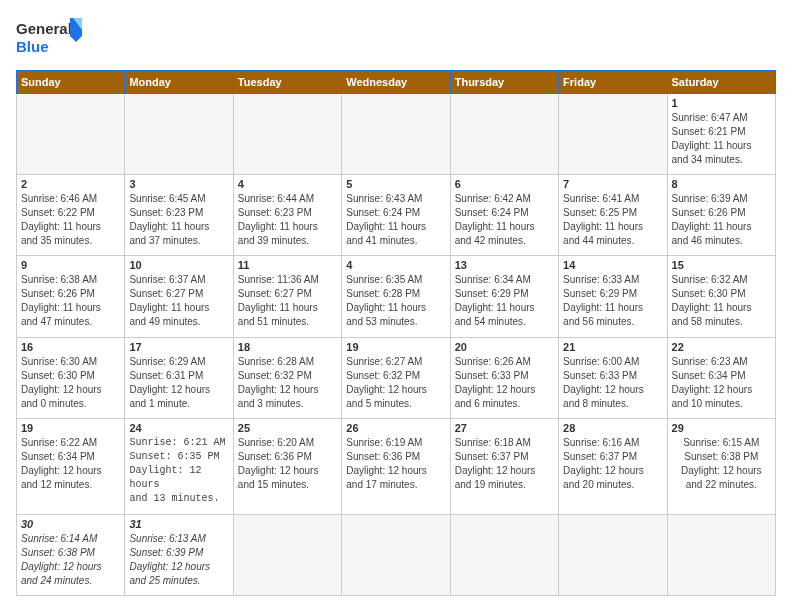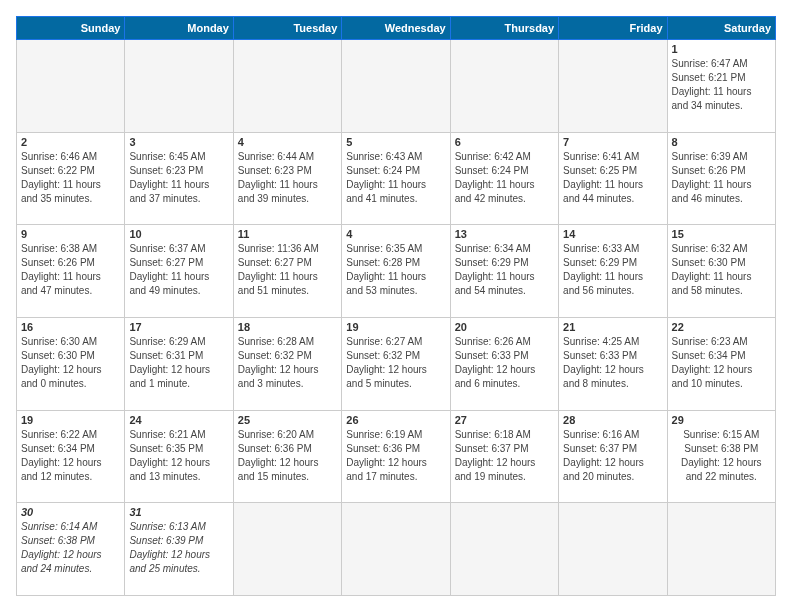--- a/index.html
+++ b/index.html
@@ -42,26 +42,26 @@
       color: #555;
     }
     .calendar {
       flex: 1;
       border: 1px solid #ccc;
       border-collapse: collapse;
       width: 100%;
       table-layout: fixed;
     }
     .calendar th {
-      background: #0369a1;
+      background: #a16207;
       color: #fff;
       font-size: 11px;
       font-weight: bold;
       padding: 5px 4px;
-      text-align: right;
+      text-align: left;
       border: 1px solid #1a73e8;
     }
     .calendar td {
       border: 1px solid #ccc;
       vertical-align: top;
       padding: 3px 4px;
       font-size: 8.5px;
       color: #333;
       background: #fff;
       height: 72px;
@@ -83,20 +83,34 @@
     }
     .last-row td {
       height: 60px;
       font-style: italic;
     }
   </style>
 </head>
 <body>
 
 <div class="page">
+  <div class="header">
+    <div class="logo">
+  <svg width="70" height="44" viewBox="0 0 70 44">
+    <text x="0" y="18" font-size="15" font-weight="bold" fill="#333" font-family="Arial, sans-serif">General</text>
+    <text x="0" y="36" font-size="15" font-weight="bold" fill="#1a73e8" font-family="Arial, sans-serif">Blue</text>
+    <polygon points="54,2 66,2 66,20 60,26 54,20" fill="#1a73e8"></polygon>
+    <polygon points="57,2 66,2 66,14" fill="#87ceeb"></polygon>
+  </svg>
+</div>
+    <div class="title-section">
+      <div class="month-title"></div>
+      <div class="location"></div>
+    </div>
+  </div>
 
   <table class="calendar">
     <thead>
       <tr>
       <th>Sunday</th>
           <th>Monday</th>
           <th>Tuesday</th>
           <th>Wednesday</th>
           <th>Thursday</th>
           <th>Friday</th>
@@ -252,21 +266,21 @@
           </td>
           <td>
             <span class="day-num">20</span>
             <div class="day-info" style="white-space: pre-line;">Sunrise: 6:26 AM
 Sunset: 6:33 PM
 Daylight: 12 hours
 and 6 minutes.</div>
           </td>
           <td>
             <span class="day-num">21</span>
-            <div class="day-info" style="white-space: pre-line;">Sunrise: 4:25 AM
+            <div class="day-info" style="white-space: pre-line;">Sunrise: 6:00 AM
 Sunset: 6:33 PM
 Daylight: 12 hours
 and 8 minutes.</div>
           </td>
           <td>
             <span class="day-num">22</span>
             <div class="day-info" style="white-space: pre-line;">Sunrise: 6:23 AM
 Sunset: 6:34 PM
 Daylight: 12 hours
 and 10 minutes.</div>
@@ -275,21 +289,21 @@
         <tr>
           <td>
             <span class="day-num">19</span>
             <div class="day-info" style="white-space: pre-line;">Sunrise: 6:22 AM
 Sunset: 6:34 PM
 Daylight: 12 hours
 and 12 minutes.</div>
           </td>
           <td>
             <span class="day-num">24</span>
-            <div class="day-info" style="white-space: pre-line;">Sunrise: 6:21 AM
+            <div class="day-info" style="white-space: pre-line; font-family: Liberation Mono, monospace;">Sunrise: 6:21 AM
 Sunset: 6:35 PM
 Daylight: 12 hours
 and 13 minutes.</div>
           </td>
           <td>
             <span class="day-num">25</span>
             <div class="day-info" style="white-space: pre-line;">Sunrise: 6:20 AM
 Sunset: 6:36 PM
 Daylight: 12 hours
 and 15 minutes.</div>

